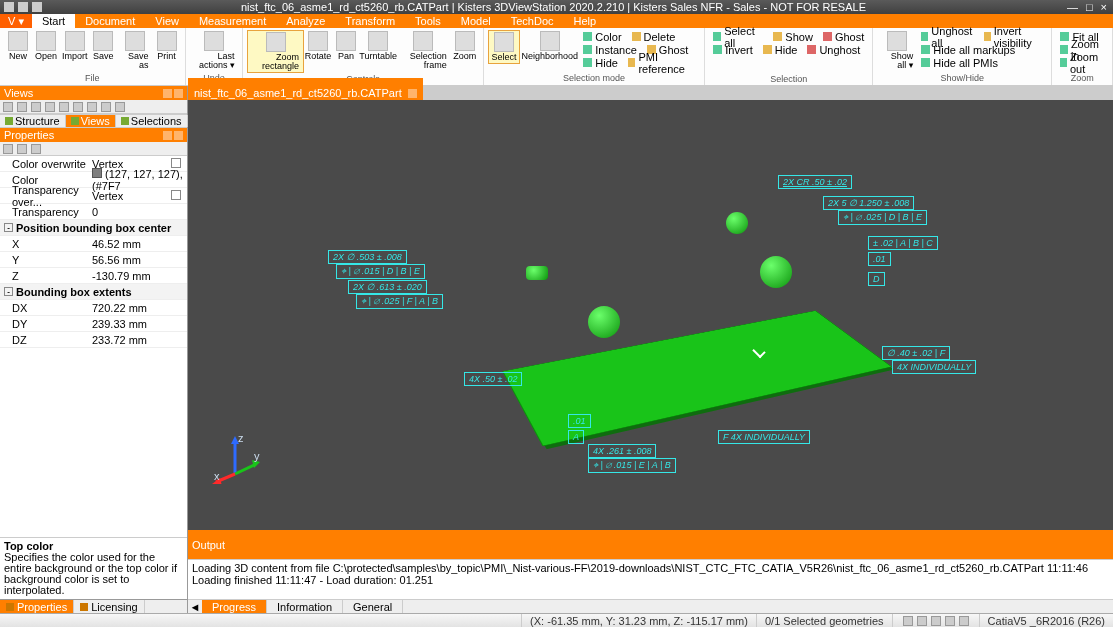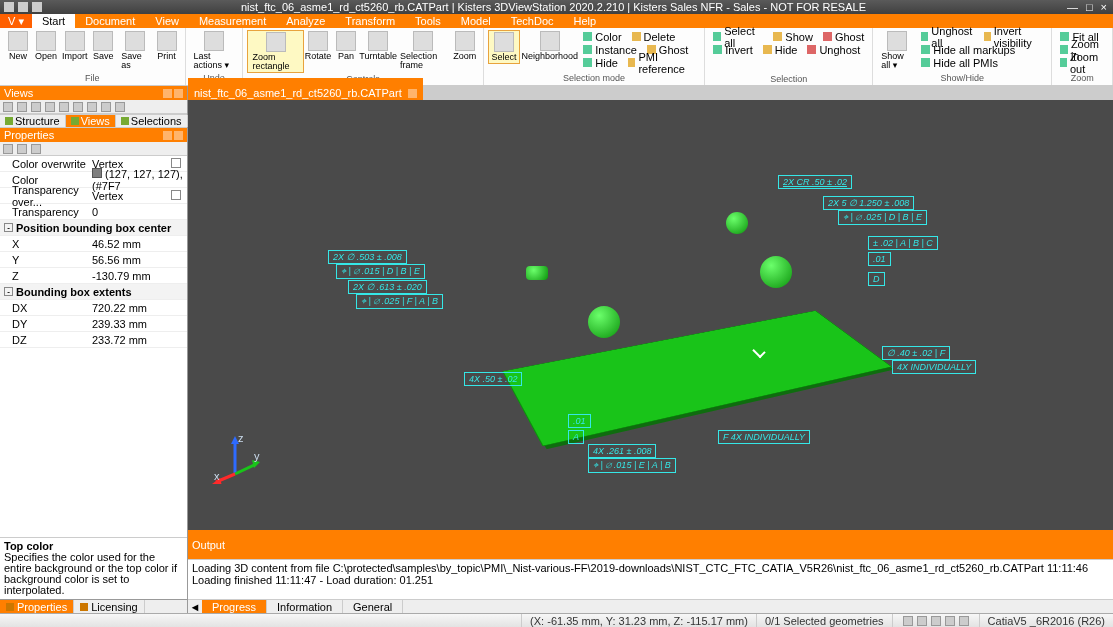--- a/index.html
+++ b/index.html
@@ -18,21 +18,21 @@
 .menubar .tab { padding: 0 10px; display:flex; align-items:center; color:#fff; }
 .menubar .tab.active { background:#fff; color:#000; }
 
 
 .ribbon { height: 58px; background: #fdfdfd; border-bottom: 1px solid #ccc; display: flex; }
 .rgroup { border-right: 1px solid #ddd; display:flex; flex-direction:column; }
 .rgroup .items { display:flex; align-items:flex-start; padding: 2px 4px; height: 46px; }
 .rgroup .glabel { text-align:center; font-size: 9px; color:#555; height:12px; }
 .rbtn { display:flex; flex-direction:column; align-items:center; padding: 1px 4px; min-width: 28px; gap:1px; cursor:default; }
 .rbtn .ico { width: 20px; height: 20px; background: #ddd; border:1px solid #bbb;}
-.rbtn span { font-size: 9px; text-align:left; line-height:9px;}
+.rbtn span { font-size: 9px; text-align:right; line-height:9px;}
 .rbtn.sel { background: #fef9c3; border:1px solid #e8a33d; }
 .rrow { display:flex; flex-direction:column; gap:0; padding:0 2px; }
 .rsmall { display:flex; align-items:center; gap:3px; height:13px; font-size:9px; padding: 0 2px; cursor:default;}
 .rsmall .sqico { width:9px; height:9px; background:#5c9; }
 .rsmall .sqico.y{background:#e8b850;}
 .rsmall .sqico.r{background:#d66;}
 
 
 .leftcol { position:absolute; left:0; top:86px; width:188px; bottom:14px; display:flex; flex-direction:column; border-right:1px solid #999;}
 .panelhdr { height:14px; background:#FF7F00; color:#fff; font-size:10px; display:flex; align-items:center; padding:0 4px; justify-content:space-between;}

